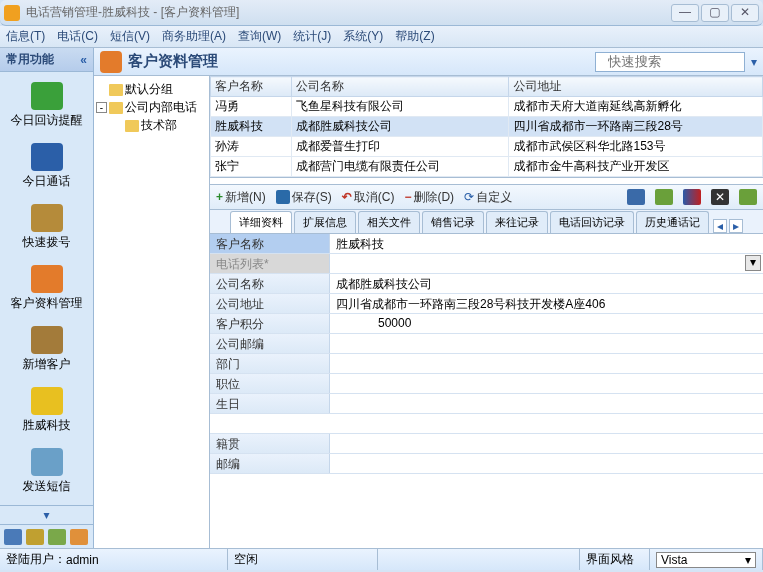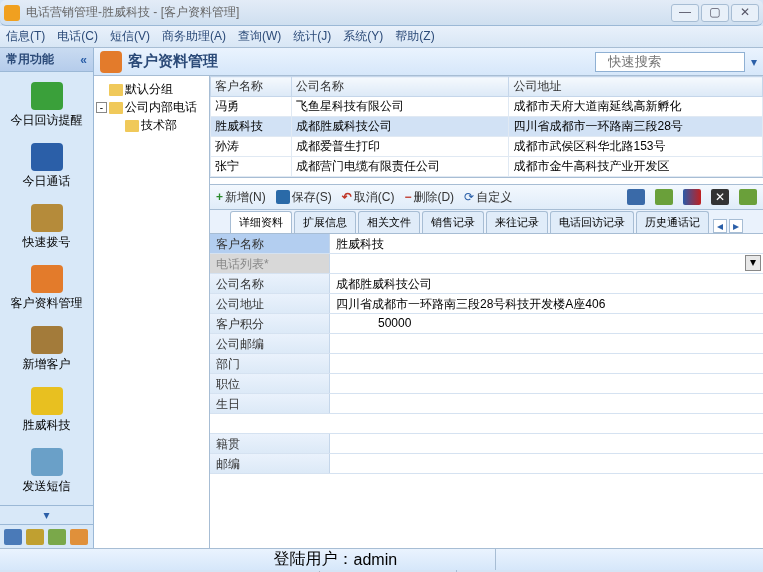--- a/index.html
+++ b/index.html
@@ -46,21 +46,21 @@
 .tab.act { background: #fff; }
 .tabs .nv { width: 14px; height: 14px; text-align: center; line-height: 12px; border: 1px solid #a7bdd4; background: #fff; cursor: pointer; color: #2b5fa8; margin-left: 2px; }
 .form { flex: 1; overflow-y: auto; }
 .frow { display: flex; height: 20px; border-bottom: 1px solid #d5e2f1; }
 .flbl { width: 120px; background: linear-gradient(#eaf2fc,#dce9f7); border-right: 1px solid #c5d6ea; padding: 2px 6px; color: #333; }
 .frow.hl .flbl { background: #b3cef0; }
 .frow.ed .flbl { background: #d8d8d8; color: #888; }
 .fval { flex: 1; padding: 2px 6px; position: relative; }
 .fval.r { text-align: left; margin-left: 42px; }
 .dd { position: absolute; right: 2px; top: 1px; width: 16px; height: 16px; border: 1px solid #888; background: #e8e8e8; text-align: center; line-height: 13px; cursor: pointer; }
-.status { height: 22px; background: linear-gradient(#eaf3fe,#d6e7fa); border-top: 1px solid #a7bdd4; display: flex; align-items: center; font-size: 16px; flex-direction: column; }
+.status { height: 22px; background: linear-gradient(#eaf3fe,#d6e7fa); border-top: 1px solid #a7bdd4; display: flex; align-items: center; font-size: 12px; }
 .scell { border-right: 1px solid #a7bdd4; padding: 0 6px; height: 100%; display: flex; align-items: center; }
 .stsel { border: 1px solid #888; height: 16px; padding: 0 4px; background: #fff; min-width: 100px; }
 </style>
 </head>
 <body>
 
 <div class="titlebar">
   <div class="icon"></div>
   <div class="title">电话营销管理-胜威科技 - [客户资料管理]</div>
   <div class="winbtns">

